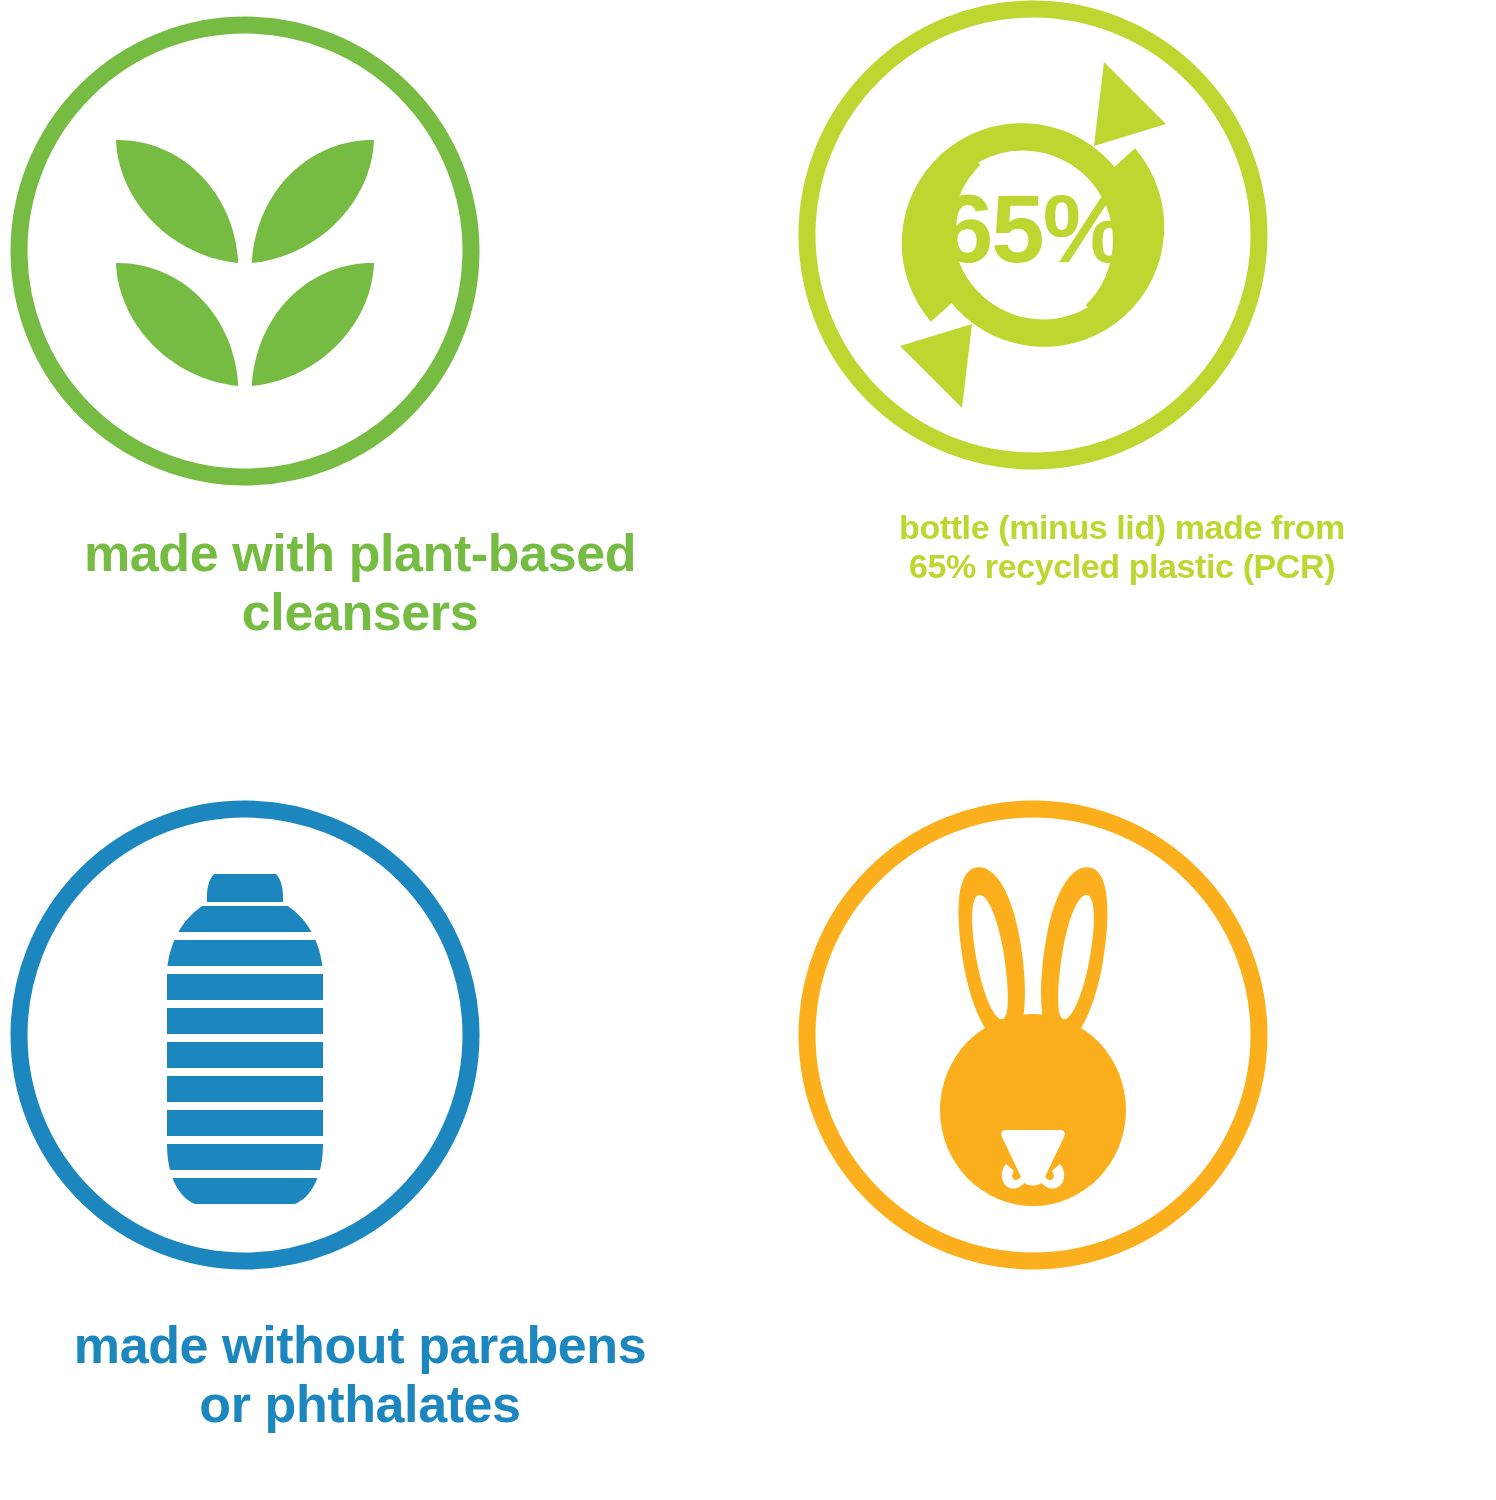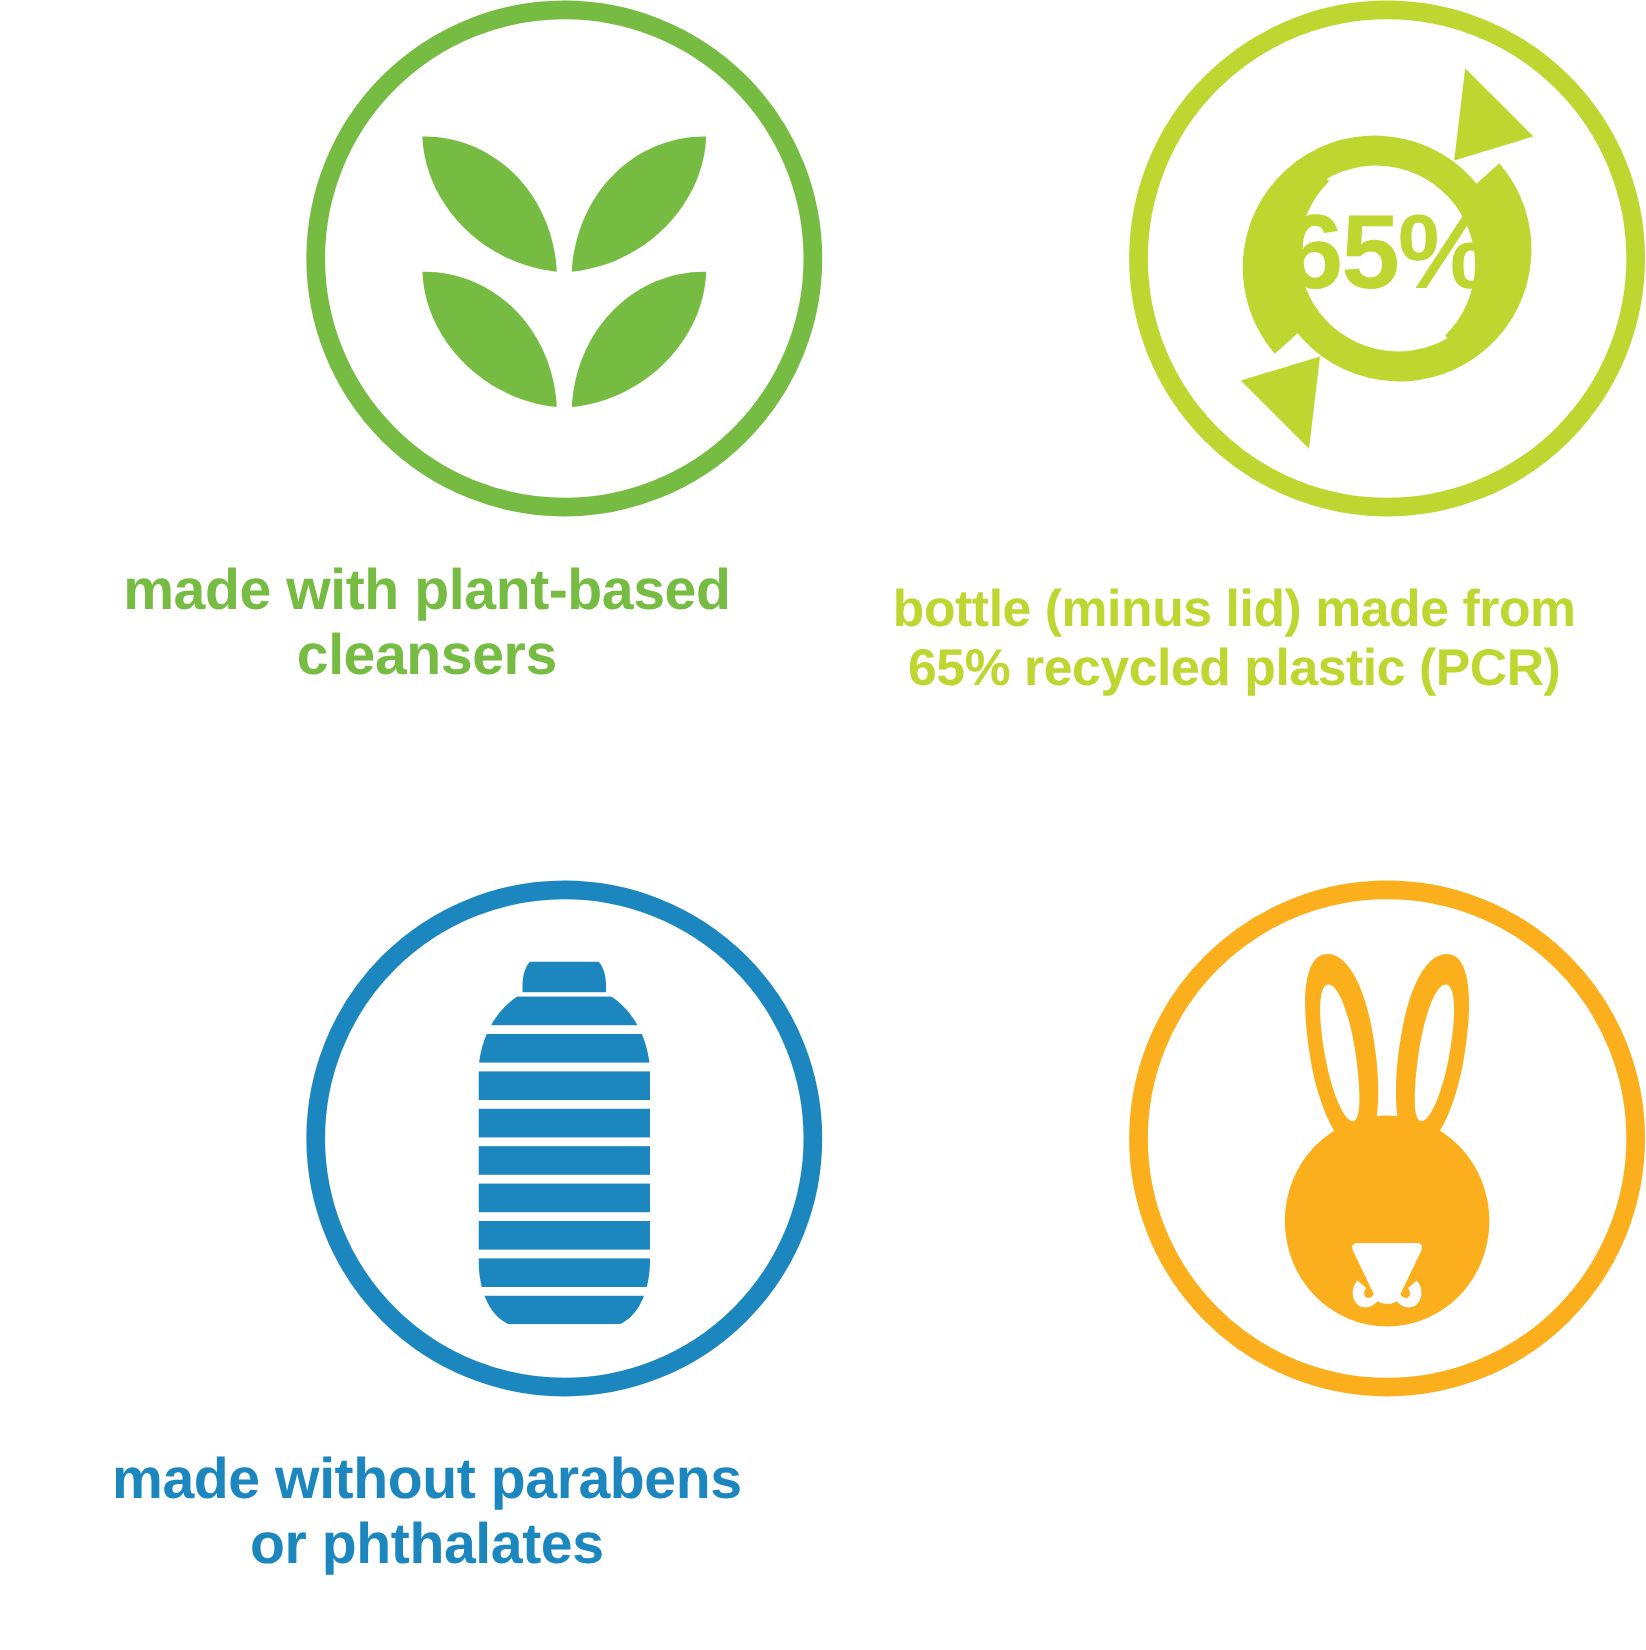--- a/index.html
+++ b/index.html
@@ -18,21 +18,21 @@
     height: 1500px;
     display: grid;
     grid-template-columns: 748px 748px;
     grid-template-rows: 790px 710px;
     box-sizing: border-box;
   }
   .badge {
     position: relative;
     display: flex;
     flex-direction: column;
-    align-items: flex-end;
+    align-items: flex-start;
     box-sizing: border-box;
   }
   .badge-icon-wrap {
     position: relative;
     width: 470px;
     height: 470px;
     flex: 0 0 auto;
   }
   .badge-icon-wrap svg {
     display: block;
@@ -45,35 +45,35 @@
     font-weight: 700;
     font-size: 52px;
     line-height: 1.14;
     letter-spacing: -0.4px;
     white-space: pre-line;
     width: 720px;
     box-sizing: border-box;
   }
 
   
-  .cell-plant { padding-top: 0px; }
+  .cell-plant { padding-top: 16px; }
   .cell-plant .badge-icon-wrap { margin-left: 10px; }
   .cell-plant .badge-caption {
     margin-top: 38px;
     color: #76BC43;
   }
 
   
   .cell-recycle { padding-top: 0px; }
   .cell-recycle .badge-icon-wrap { margin-left: 50px; }
   .cell-recycle .badge-caption {
-    margin-top: 56px;
+    margin-top: 38px;
     color: #BED630;
     width: 748px;
-    font-size: 47px;
+    font-size: 34px;
   }
 
   
   .cell-bottle { padding-top: 10px; }
   .cell-bottle .badge-icon-wrap { margin-left: 10px; }
   .cell-bottle .badge-caption {
     margin-top: 46px;
     color: #1B87BE;
   }
 

